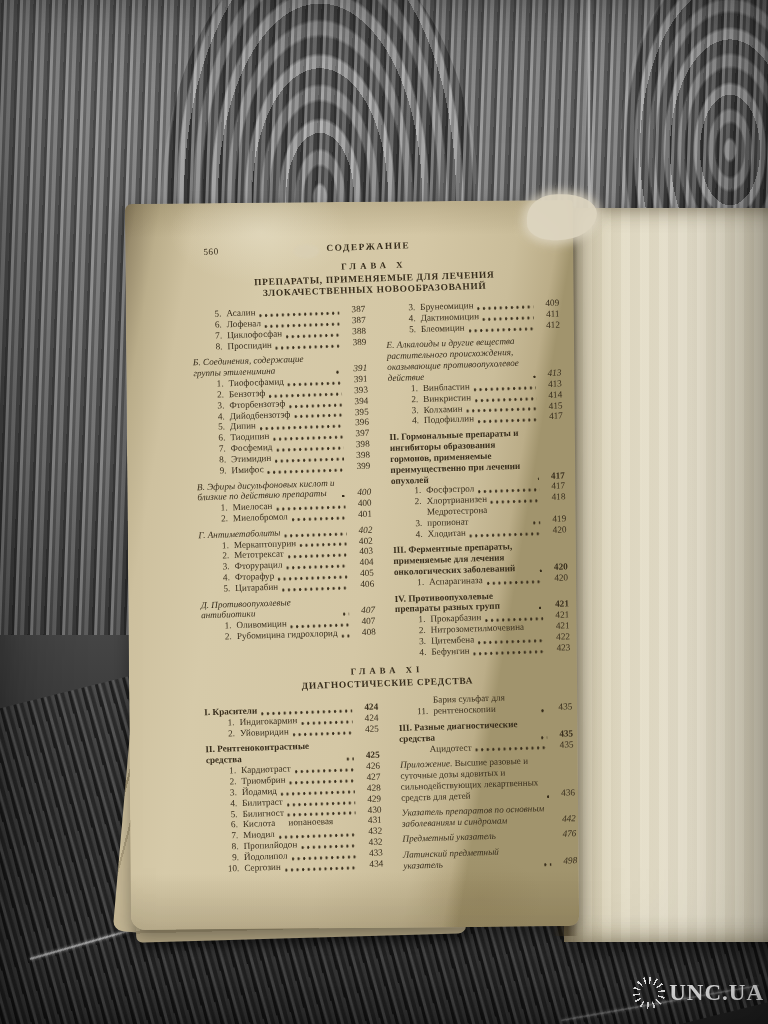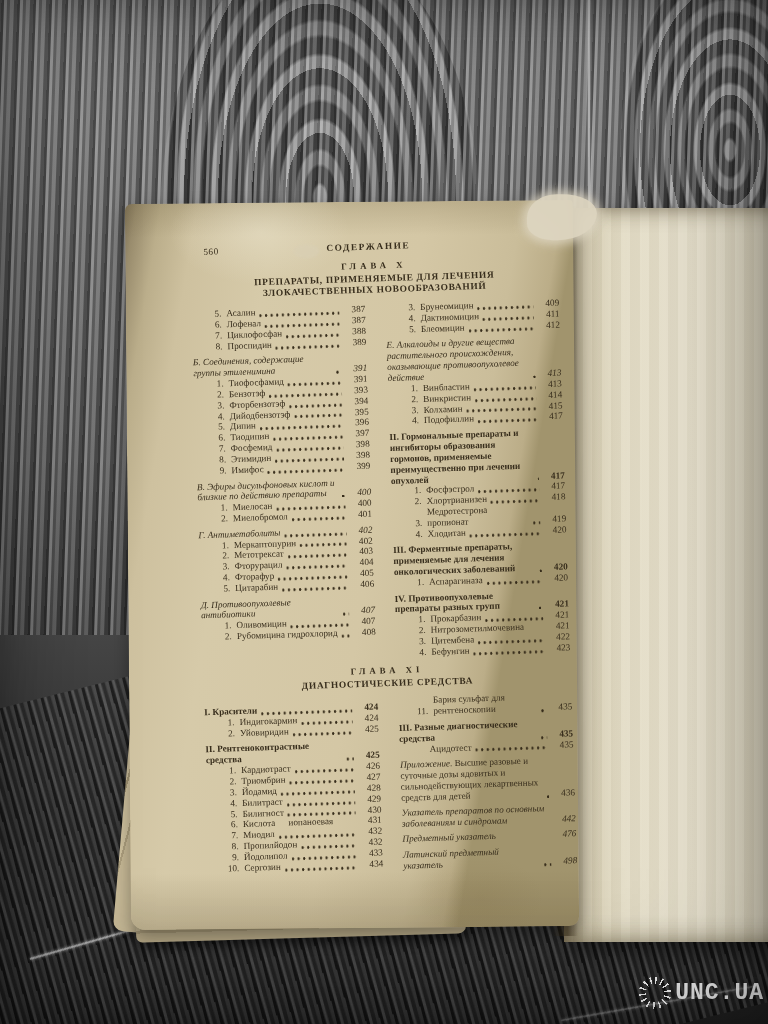--- a/index.html
+++ b/index.html
@@ -102,21 +102,21 @@
   .ent+ .ent.item, .ent.item+.ent.item{margin-top:0}
   .seci+ .item, .secb+ .item{margin-top:1px}
 
   
   .watermark{position:absolute;right:4px;bottom:14px;display:flex;align-items:center;gap:3px;
     color:rgba(255,255,255,.93);text-shadow:0 0 4px rgba(0,0,0,.35)}
   .wm-icon{width:34px;height:34px;flex:none;
     background:repeating-conic-gradient(rgba(255,255,255,.95) 0 7deg,transparent 7deg 26deg);
     -webkit-mask:radial-gradient(circle,transparent 0 9px,#000 9.5px 16px,transparent 16.5px);
     mask:radial-gradient(circle,transparent 0 9px,#000 9.5px 16px,transparent 16.5px);}
-  .wm-text{font-family:Liberation Mono, monospace;font-weight:bold;font-size:23px;letter-spacing:1px}
+  .wm-text{font-family:Liberation Serif, serif;font-weight:bold;font-size:23px;letter-spacing:1px}
 
   .vignette{position:absolute;inset:0;pointer-events:none;
     box-shadow:inset 0 0 130px rgba(0,0,0,.38), inset 0 0 36px rgba(0,0,0,.22)}
 </style>
 </head>
 <body>
 
 <div class="wood">
   <div class="grain-top"></div>
   <div class="grain-bottom"></div>

